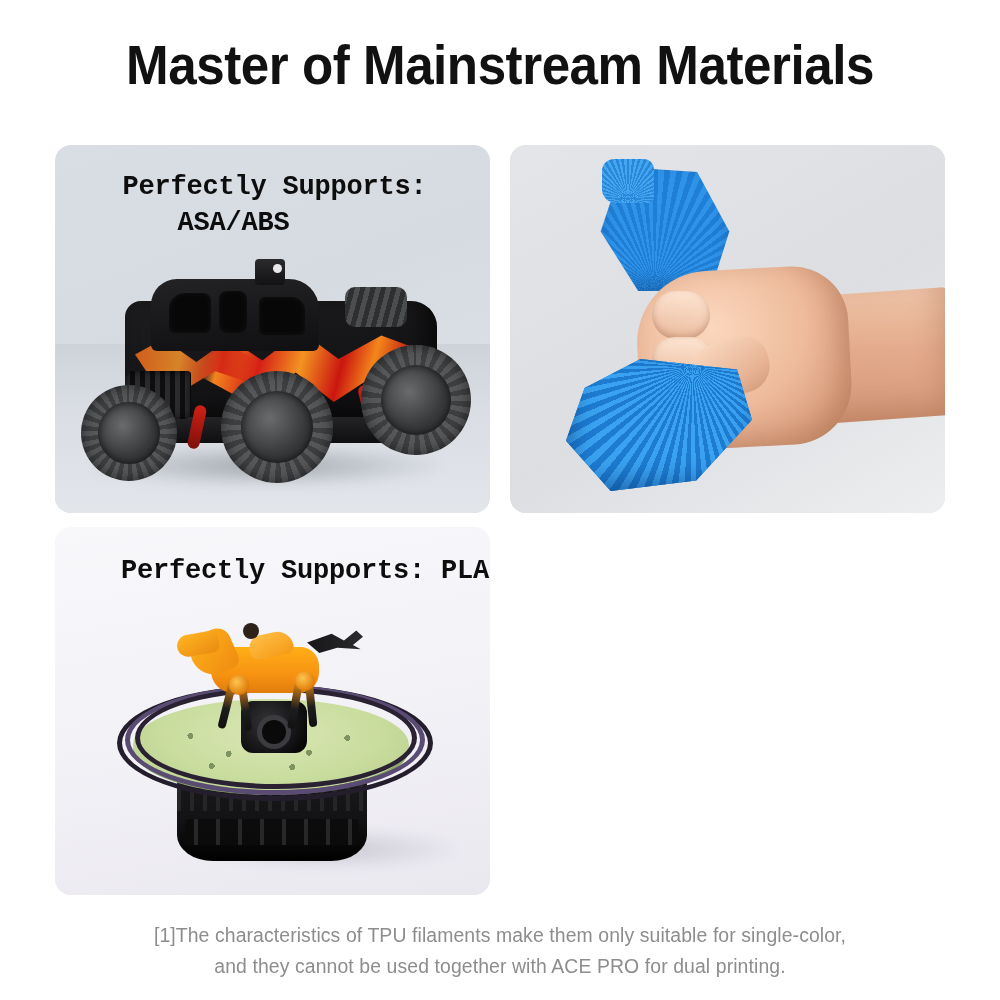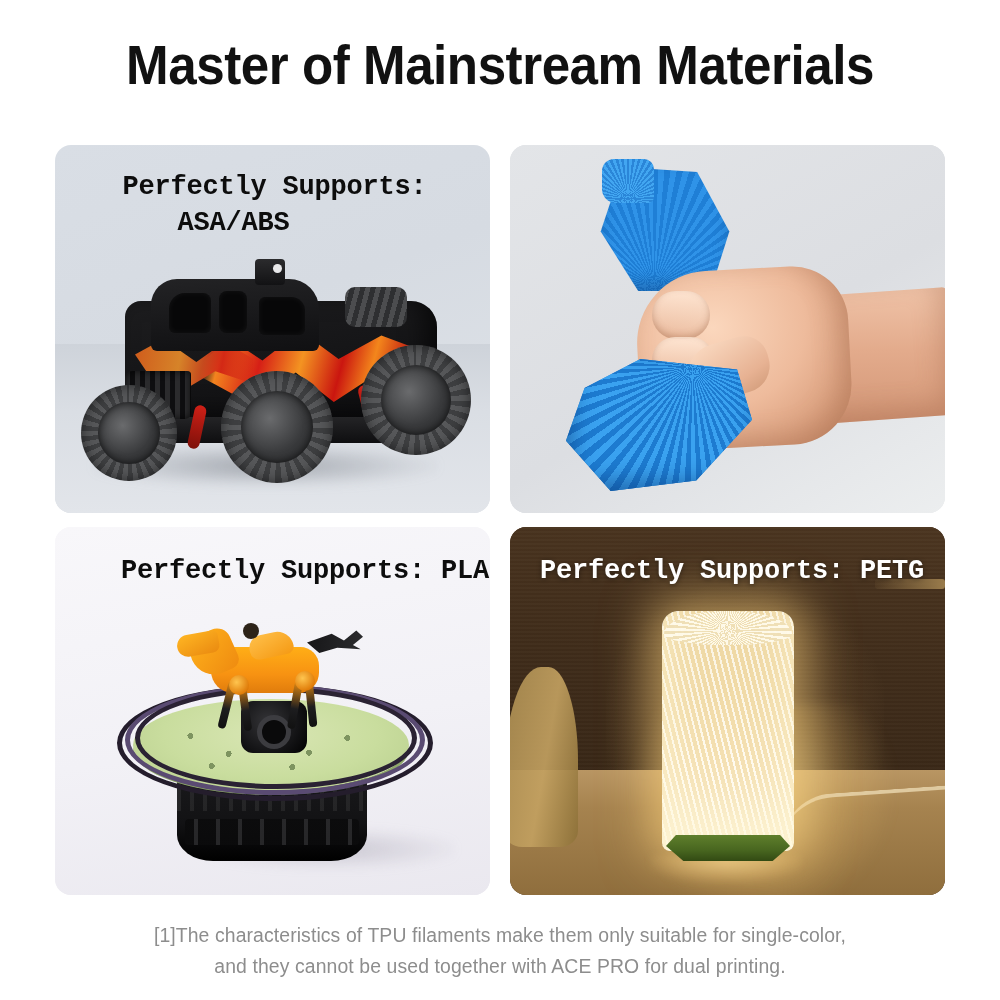--- a/index.html
+++ b/index.html
@@ -544,38 +544,20 @@
           <div class="joint j2"></div>
           <div class="rider">
             <div class="rider-body"></div>
             <div class="rider-head"></div>
           </div>
         </div>
       </div>
       <div class="card-label">Perfectly Supports: PLA</div>
     </div>
 
-    <div class="card card-petg">
-      <div class="scene">
-        <div class="petg-wall"></div>
-        <div class="wall-trim"></div>
-        <div class="petg-wallglow"></div>
-        <div class="petg-table"></div>
-        <div class="vase-silhouette"></div>
-        <div class="petg-glow"></div>
-        <div class="cable"></div>
-        <div class="lamp-reflect"></div>
-        <div class="lamp">
-          <div class="lamp-shade"></div>
-          <div class="lamp-top"></div>
-          <div class="lamp-base"></div>
-        </div>
-      </div>
-      <div class="card-label">Perfectly Supports: PETG</div>
-    </div>
 
   </div>
 
   <div class="footnote">
     <div>[1]The characteristics of TPU filaments make them only suitable for single-color,</div>
     <div>and they cannot be used together with ACE PRO for dual printing.</div>
   </div>
 
 </div>
 

